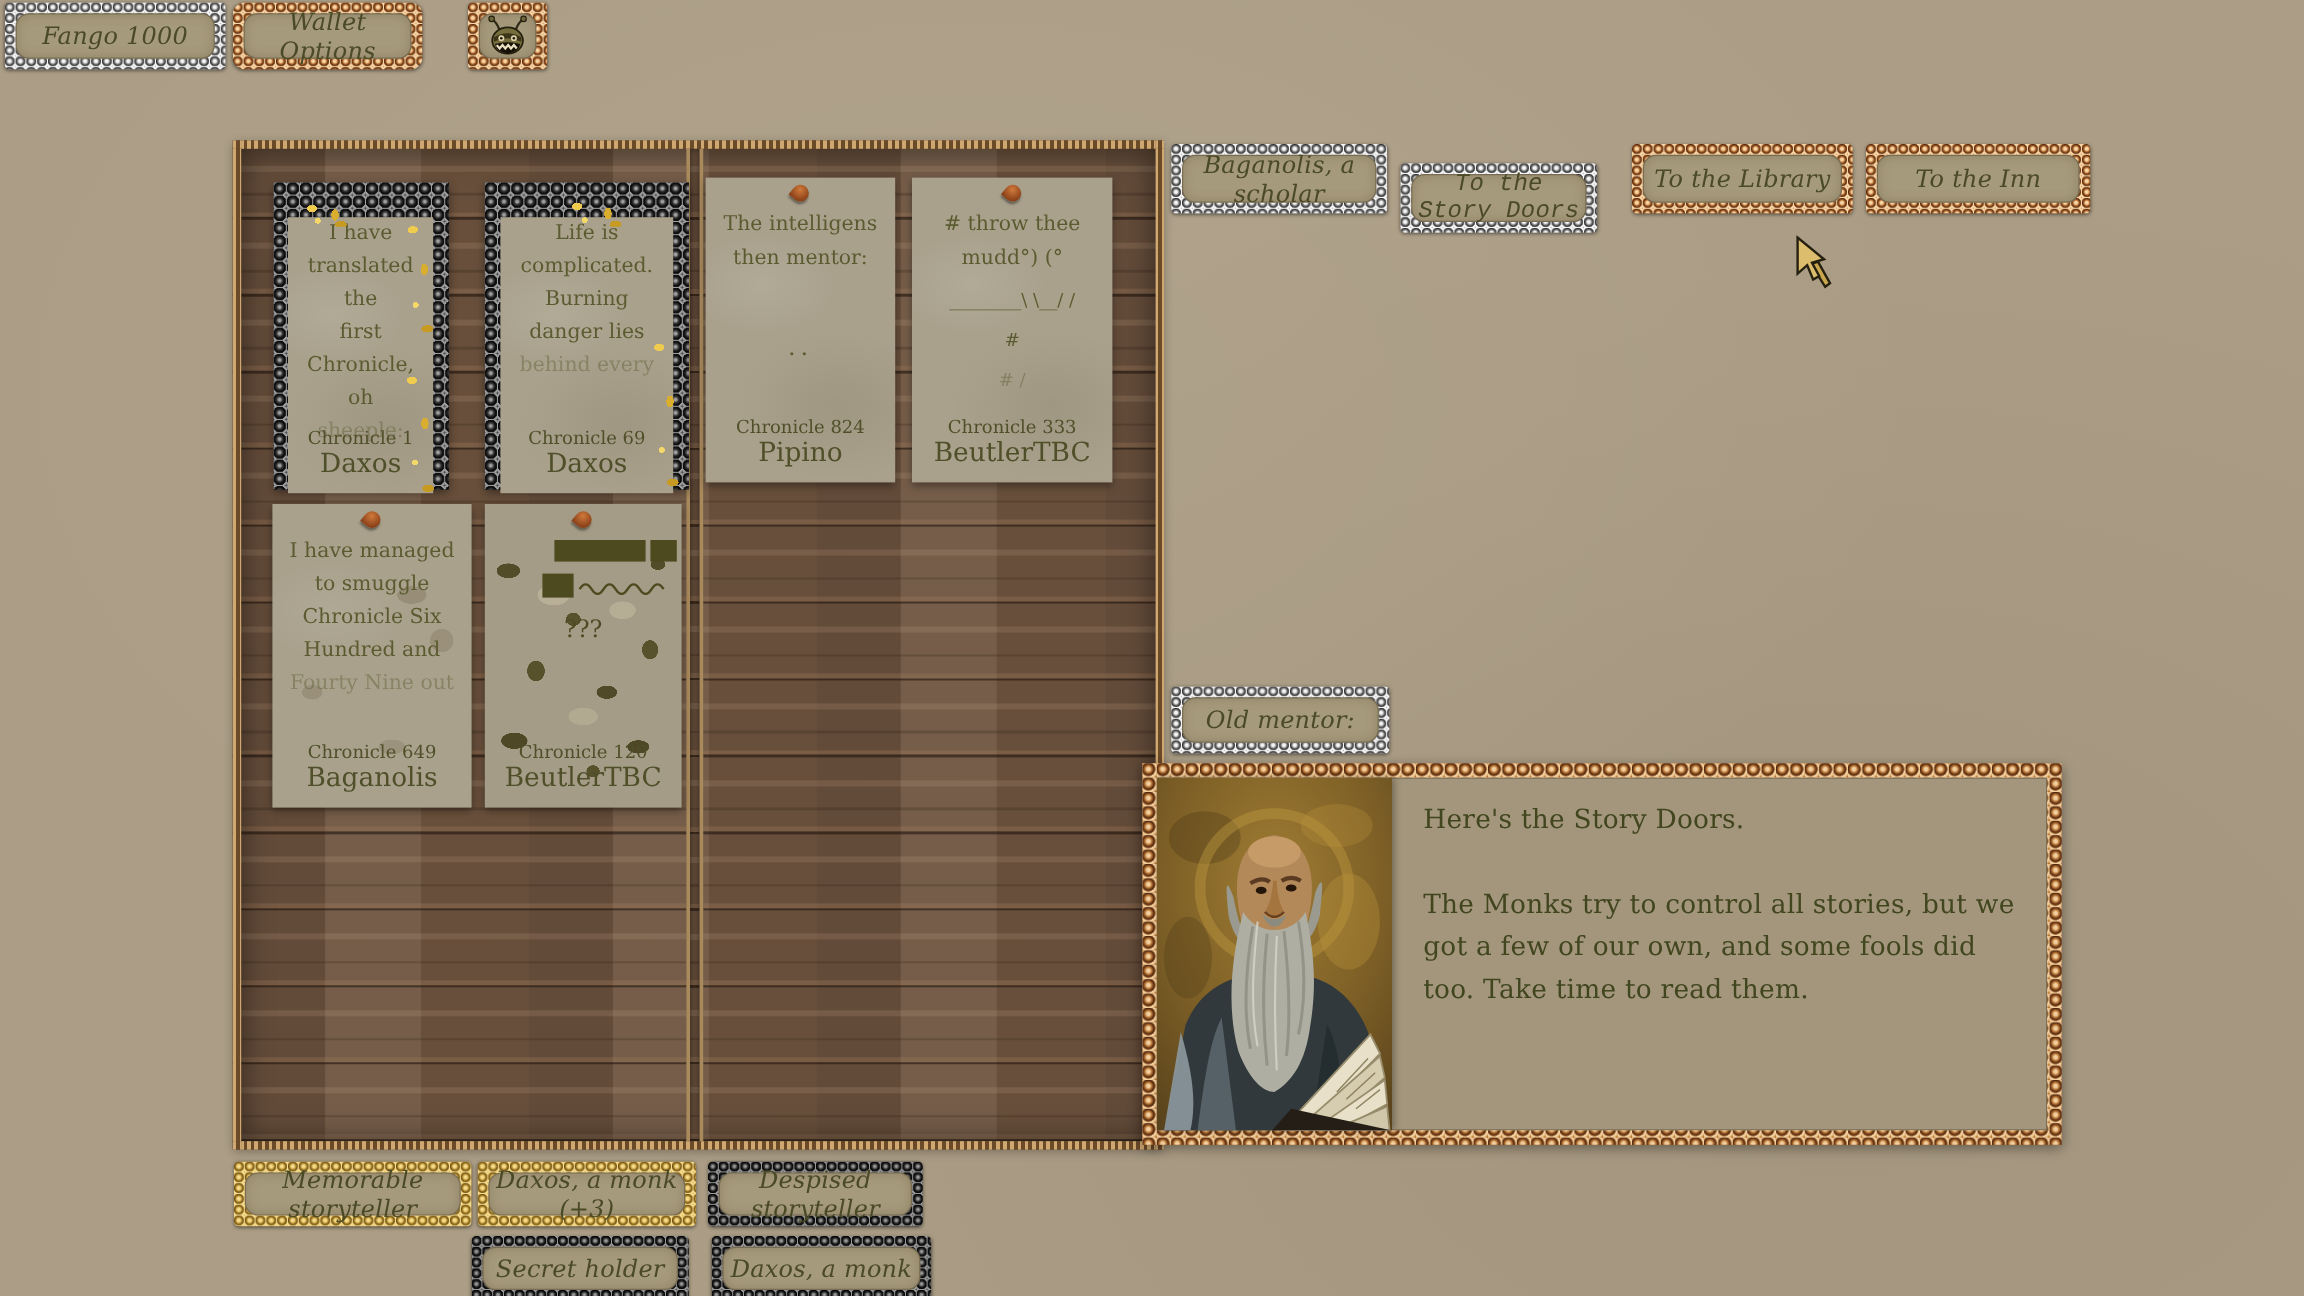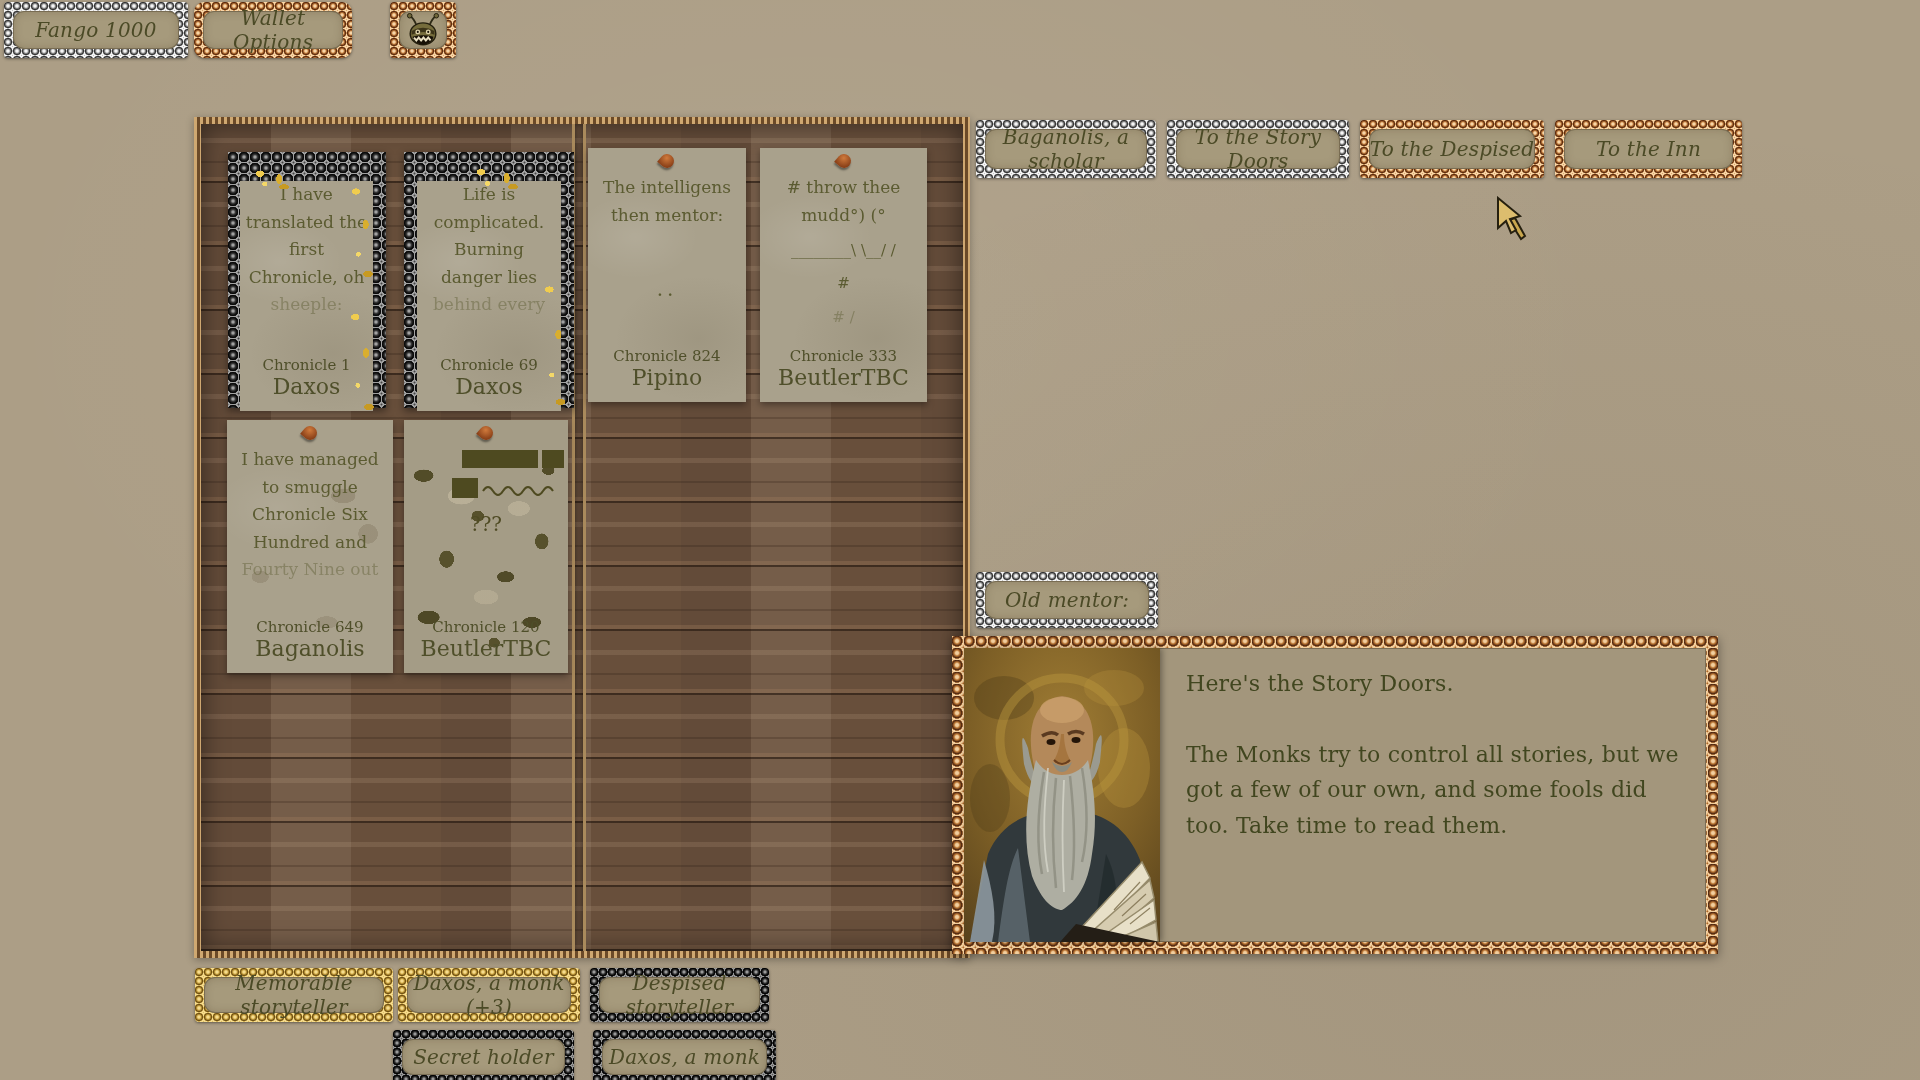--- a/index.html
+++ b/index.html
@@ -130,34 +130,34 @@
           <circle cx="25.5" cy="22" r="1.1" fill="#1a150a"></circle>
         <path d="M9,27 Q20,24 31,27 Q30,34 20,35.5 Q10,34 9,27 Z" fill="#171006"></path>
         <path d="M10.5,28 L13,31 L15.5,28 L18,31 L20.5,28 L23,31 L25.5,28 L28,31" stroke="#e9e0c2" stroke-width="2" fill="none"></path>
       </svg>
     </div>
   </div>
 
   <div class="orn b-silver" style="left:976px;top:120px;width:180px;height:58px;box-sizing:border-box;">
     <div class="fill">Baganolis, a scholar</div>
   </div>
-  <div class="orn b-silver" style="left:1167px;top:120px;width:182px;height:58px;box-sizing:border-box;">
+  <div class="orn b-silver" style="left:1167px;top:136px;width:164px;height:58px;box-sizing:border-box;font-family:Liberation Mono, monospace;">
     <div class="fill">To the Story Doors</div>
   </div>
   <div class="orn b-copper" style="left:1360px;top:120px;width:184px;height:58px;box-sizing:border-box;">
-    <div class="fill">To the Despised</div>
+    <div class="fill">To the Library</div>
   </div>
   <div class="orn b-copper" style="left:1555px;top:120px;width:187px;height:58px;box-sizing:border-box;">
     <div class="fill">To the Inn</div>
   </div>
 
   <div class="shelf"></div>
   <div class="shelf-divider wood"></div>
 
-  <div class="cardf" style="left:228px;top:152px;width:158px;height:256px;box-sizing:border-box;padding-left:12px;">
+  <div class="cardf" style="left:228px;top:152px;width:146px;height:256px;box-sizing:border-box;padding-left:12px;">
     <div class="inner parchment">
       <div class="fleck" style="right:-4px;top:-6px;width:30px;height:110px;"></div>
       <div class="fleck" style="right:-6px;bottom:-8px;width:34px;height:120px;"></div>
       <div class="fleck" style="left:2px;top:-10px;width:60px;height:18px;"></div>
       <div class="card-body">
         <div>I have</div>
         <div>translated the</div>
         <div>first</div>
         <div>Chronicle, oh</div>
         <div class="faded">sheeple:</div>

